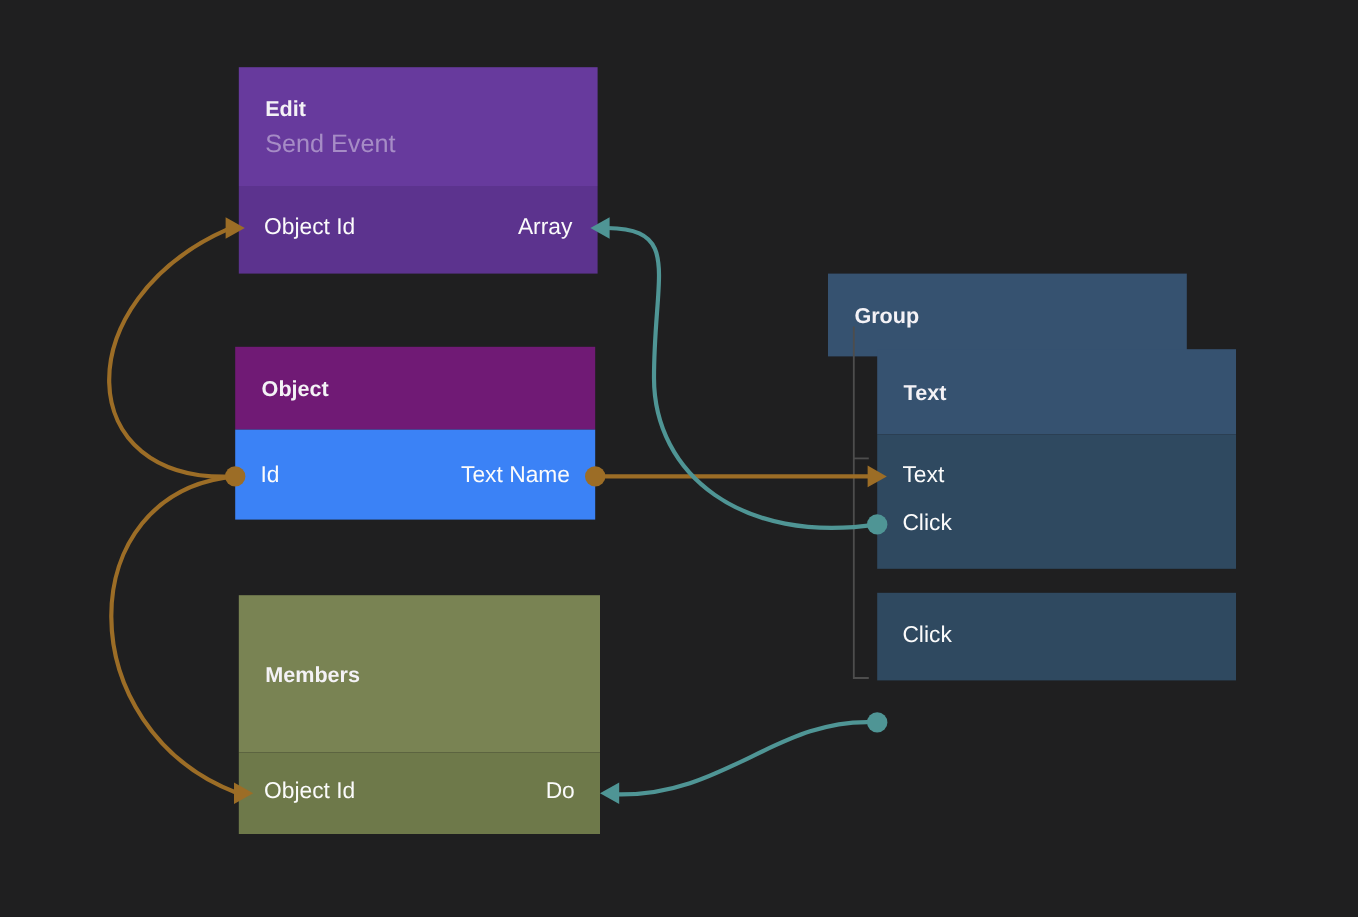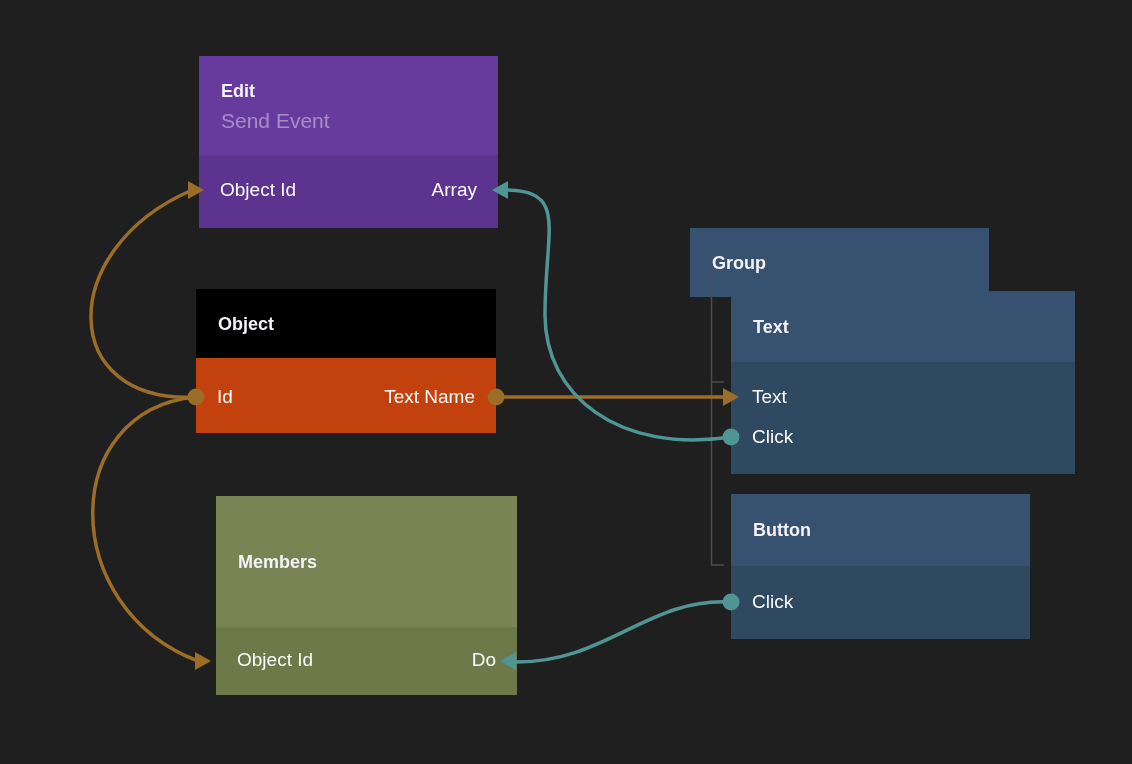--- a/index.html
+++ b/index.html
@@ -17,29 +17,29 @@
   .plabel{font-size:19px;color:#fbfbfb;}
 
   .node-edit{left:199px;top:56px;width:299px;}
   .node-edit .header{height:99px;}
   .node-edit .body{height:73px;padding-top:15px;}
 
   .node-object{left:196px;top:289px;width:300px;}
   .node-object .header{height:69px;}
   .node-object .body{height:75px;padding-top:19px;}
 
-  .node-members{left:216px;top:496px;width:301px;border-radius:23px;}
+  .node-members{left:199px;top:496px;width:301px;border-radius:23px;}
   .node-members .header{height:131px;}
   .node-members .body{height:68px;padding-top:13px;}
   .node-members .subtitle{max-width:220px;}
 
   .node-group{left:690px;top:200px;width:299px;margin-top:28px;}
   .node-group .header{height:69px;}
 
-  .node-text{left:731px;top:291px;width:344px;}
+  .node-text{left:731px;top:291px;width:299px;}
   .node-text .header{height:71px;}
   .node-text .body{height:112px;padding-top:15px;}
 
   .node-button{left:731px;top:494px;width:299px;}
   .node-button .header{height:72px;}
   .node-button .body{height:73px;padding-top:16px;}
 
   .wires{position:absolute;left:0;top:0;pointer-events:none;}
   .wire{fill:none;stroke-width:3.5px;stroke-linecap:round;}
   .hier{fill:none;stroke-width:1.5px;}
@@ -56,24 +56,24 @@
     </div>
     <div class="body" style="background-color: rgb(92, 51, 142);">
       <div class="prow">
         <span class="plabel">Object Id</span>
         <span class="plabel">Array</span>
       </div>
     </div>
   </div>
 
   <div class="node node-object">
-    <div class="header" style="background-color: #000000;">
+    <div class="header" style="background-color: #701a75;">
       <div class="title">Object</div>
     </div>
-    <div class="body" style="background-color: #c2410c;">
+    <div class="body" style="background-color: #3b82f6;">
       <div class="prow">
         <span class="plabel">Id</span>
         <span class="plabel">Text Name</span>
       </div>
     </div>
   </div>
 
   <div class="node node-members">
     <div class="header" style="background-color: rgb(121, 131, 83);">
       <div class="title">Members</div>
@@ -100,23 +100,20 @@
       <div class="prow">
         <span class="plabel">Text</span>
       </div>
       <div class="prow">
         <span class="plabel">Click</span>
       </div>
     </div>
   </div>
 
   <div class="node node-button">
-    <div class="header" style="background-color: rgb(54, 82, 112);">
-      <div class="title">Button</div>
-    </div>
     <div class="body" style="background-color: rgb(47, 73, 96);">
       <div class="prow">
         <span class="plabel">Click</span>
       </div>
     </div>
   </div>
 
   <svg class="wires" width="1132" height="764" viewBox="0 0 1132 764">
 
     <g>

